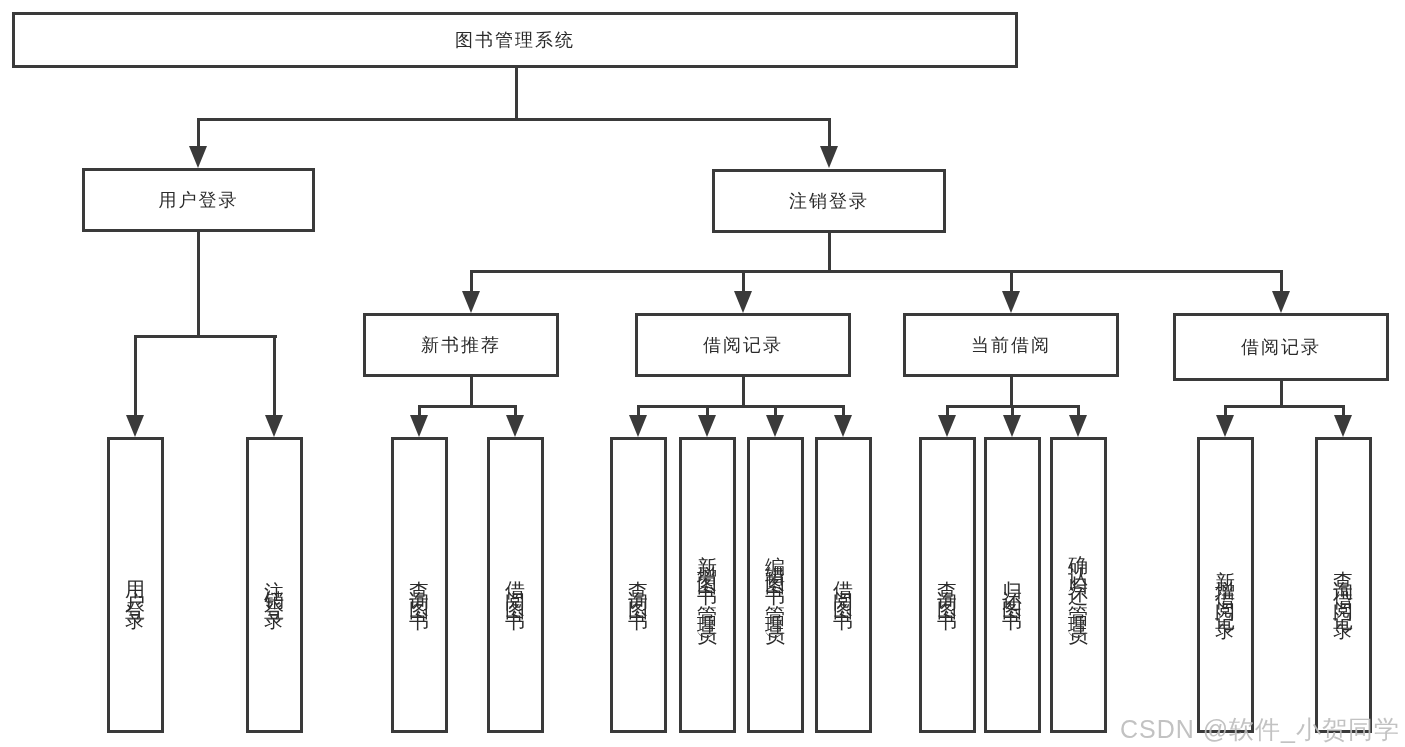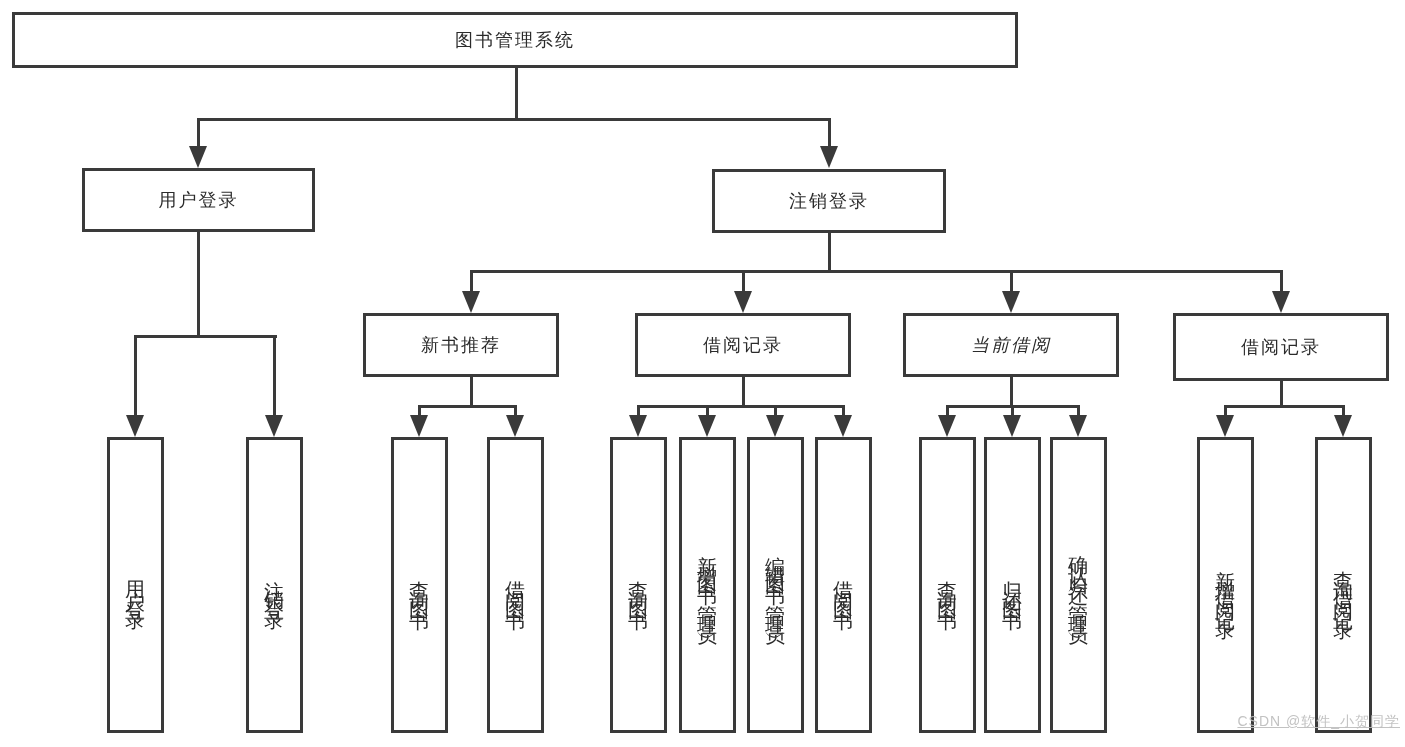--- a/index.html
+++ b/index.html
@@ -22,30 +22,30 @@
     position:absolute;width:0;height:0;
     border-left:9px solid transparent;border-right:9px solid transparent;
     border-top:22px solid #3a3a3a;
   }
   
   #b-root{left:12px;top:12px;width:1006px;height:56px;text-align:center;}
   #b-login{left:82px;top:168px;width:233px;height:64px;}
   #b-mgmt{left:712px;top:169px;width:234px;height:64px;}
   #b-nb{left:363px;top:313px;width:196px;height:64px;}
   #b-bb{left:635px;top:313px;width:216px;height:64px;}
-  #b-cb{left:903px;top:313px;width:216px;height:64px;font-style:italic;}
+  #b-cb{left:903px;top:313px;width:216px;height:64px;}
   #b-br{left:1173px;top:313px;width:216px;height:68px;}
   .leaf{top:437px;width:57px;height:296px;}
   #l1{left:107px;} #l2{left:246px;} #l3{left:391px;} #l4{left:487px;}
   #l5{left:610px;} #l6{left:679px;} #l7{left:747px;} #l8{left:815px;}
   #l9{left:919px;} #l10{left:984px;} #l11{left:1050px;}
   #l12{left:1197px;} #l13{left:1315px;}
   .watermark{
-    position:absolute;right:5px;top:713px;font-size:14px;letter-spacing:1px;
-    color:rgba(189,189,189,0.92);z-index:5;white-space:nowrap;text-decoration:underline;
+    position:absolute;right:5px;top:713px;font-size:25px;letter-spacing:1px;
+    color:rgba(189,189,189,0.92);z-index:5;white-space:nowrap;
   }
 </style>
 </head>
 <body>
 
 <div class="canvas">
 
   <div class="vline" style="left:515px;top:68px;height:53px;"></div>
   <div class="hline" style="left:197px;top:118px;width:634px;"></div>
   <div class="vline" style="left:197px;top:118px;height:30px;"></div>

